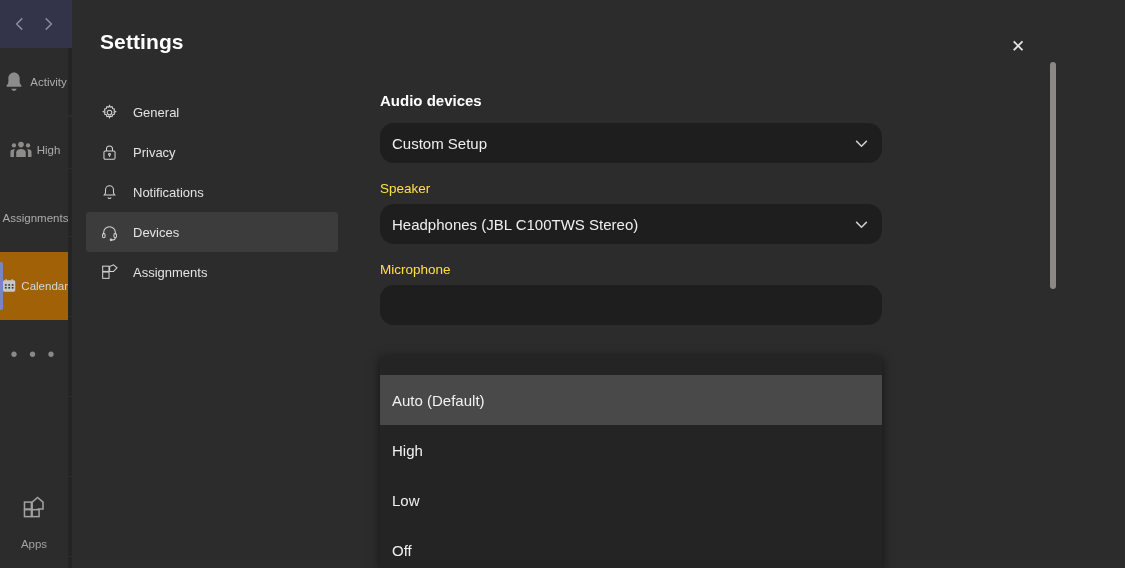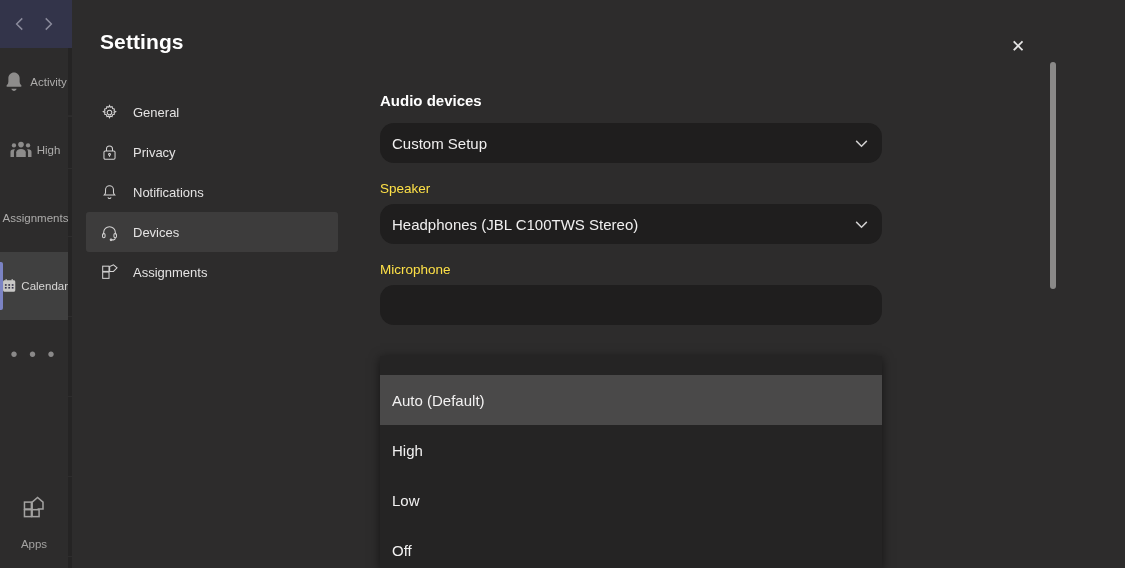--- a/index.html
+++ b/index.html
@@ -70,21 +70,21 @@
   }
   .rail-items {
     position: absolute; left: 0; top: 48px; width: 68px;
   }
   .rail-item {
     position: relative; width: 68px; height: 68px;
     display: flex; flex-direction: row; align-items: center;
     justify-content: center; gap: 3px;
     color: #adacab;
   }
-  .rail-item.active { background: #404040; }
+  .rail-item.active { background: #a16207; }
   .rail-item.active::before {
     content: ""; position: absolute; left: 0; top: 10px; bottom: 10px;
     width: 3px; background: #7b83c4; border-radius: 0 2px 2px 0;
   }
   .rail-item.active .rail-label { color: #d6d5d4; }
   .rail-ico { width: 26px; height: 26px; display: block; }
   .rail-label { font-size: 11.5px; line-height: 13px; white-space: nowrap; }
   .rail-more {
     width: 68px; height: 68px; display: flex; align-items: center;
     justify-content: center; color: #8a8989; font-size: 20px;

